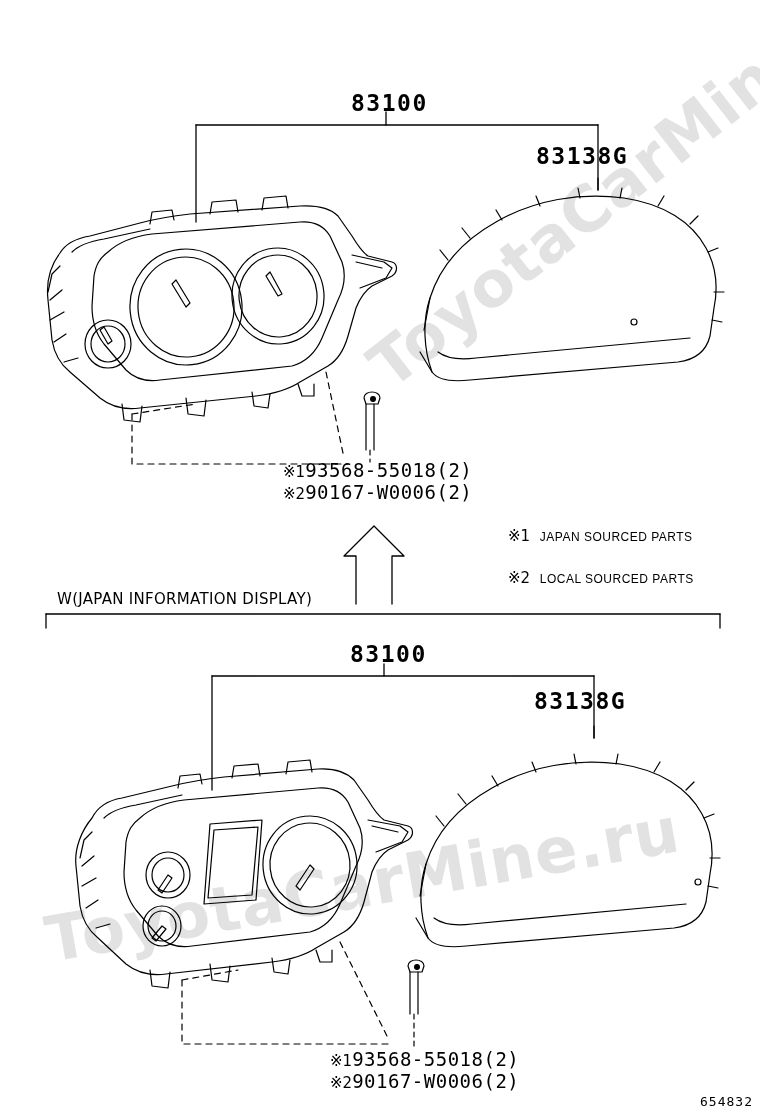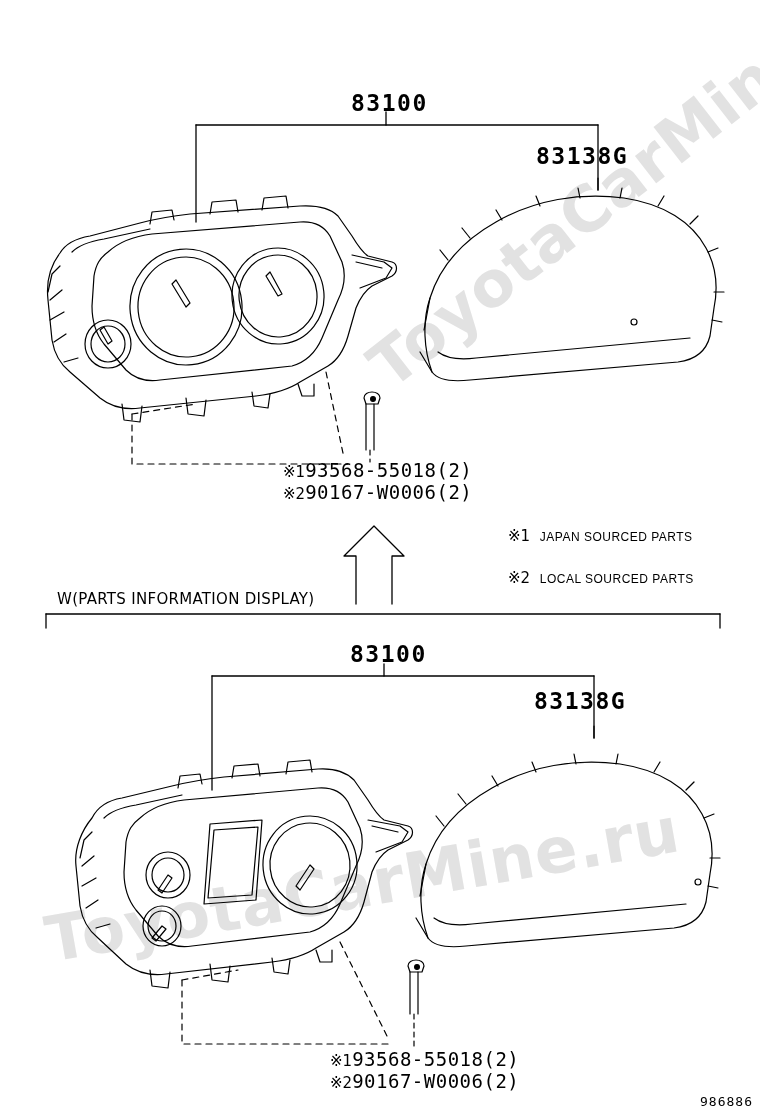--- a/index.html
+++ b/index.html
@@ -290,27 +290,27 @@
 
   <div class="lbl" style="left:508px; top:526px;">
     <span class="mark">※1</span>
     <span class="legend-line">JAPAN SOURCED PARTS</span>
   </div>
   <div class="lbl" style="left:508px; top:568px;">
     <span class="mark">※2</span>
     <span class="legend-line">LOCAL SOURCED PARTS</span>
   </div>
 
-  <div class="lbl mid-label" style="left:57px; top:590px;">W(PARTS INFORMATION DISPLAY)</div>
+  <div class="lbl mid-label" style="left:57px; top:590px;">W(JAPAN INFORMATION DISPLAY)</div>
 
   <div class="lbl part-num" style="left:350px; top:641px;">83100</div>
   <div class="lbl part-num" style="left:534px; top:688px;">83138G</div>
 
   <div class="lbl" style="left:330px; top:1048px;">
     <span class="mark">※1</span><span class="note-line">93568-55018(2)</span>
   </div>
   <div class="lbl" style="left:330px; top:1070px;">
     <span class="mark">※2</span><span class="note-line">90167-W0006(2)</span>
   </div>
 
-  <div class="lbl code" style="left:700px; top:1094px;">986886</div>
+  <div class="lbl code" style="left:700px; top:1094px;">654832</div>
 
 </div>
 
 </body></html>

